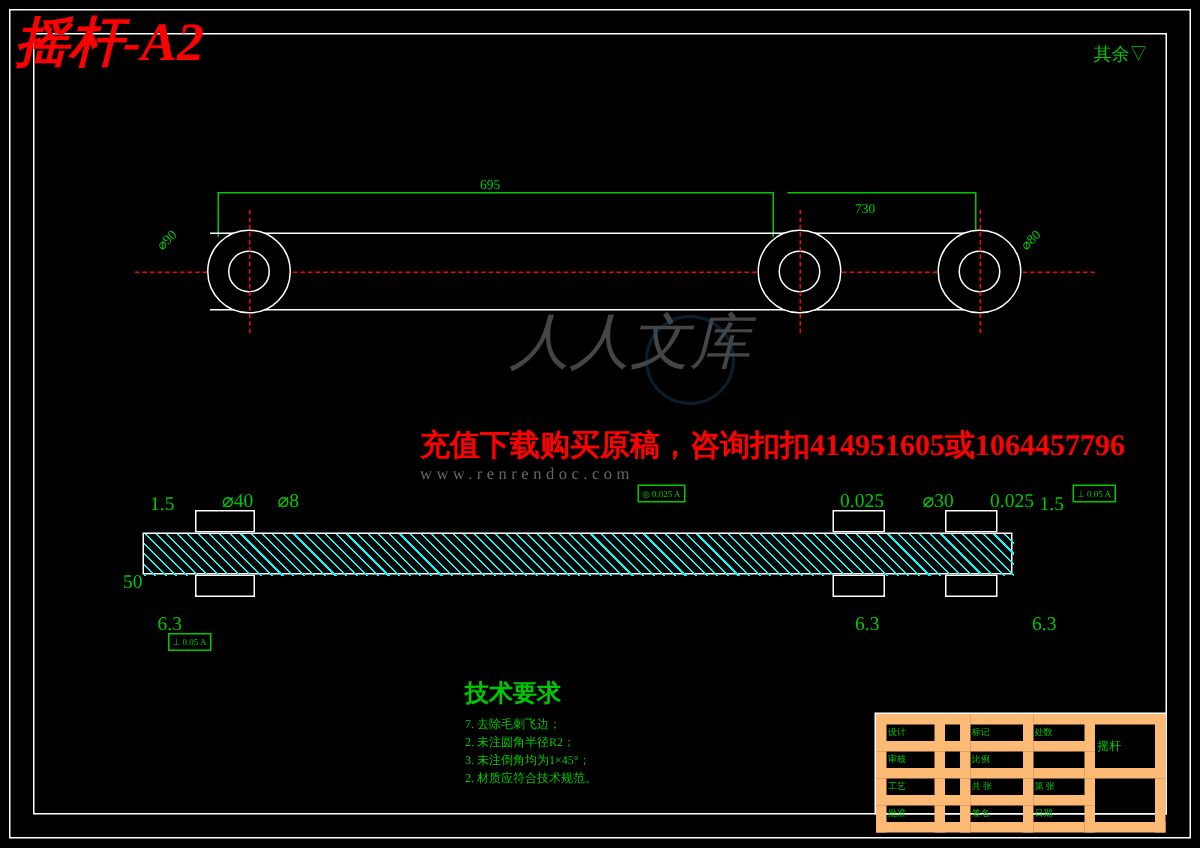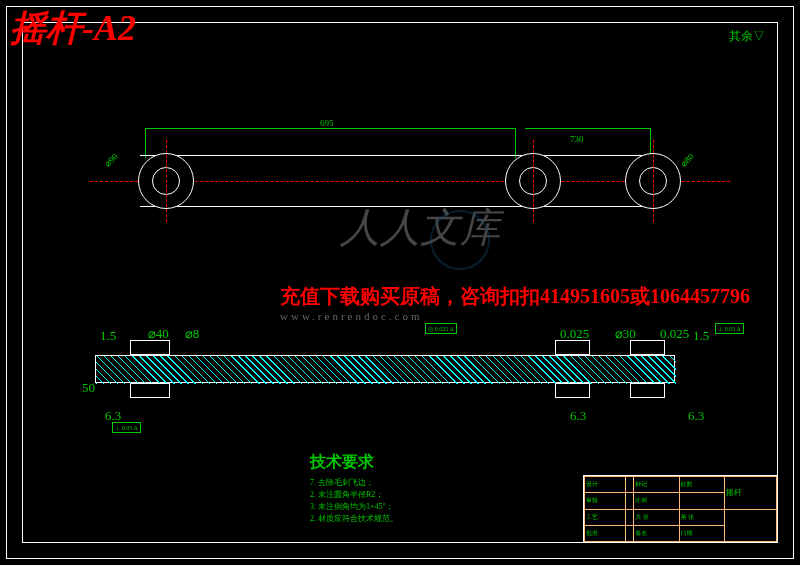--- a/index.html
+++ b/index.html
@@ -38,21 +38,21 @@
 .sec-dim { position: absolute; color: #00c800; font-size: 13px; }
 .sec-dim-box { position: absolute; border: 1px solid #00c800; color: #00c800; font-size: 6px; padding: 1px 2px; }
 
 
 .tech { position: absolute; left: 310px; top: 452px; color: #00c800; font-size: 10px; }
 .tech-title { font-size: 16px; font-weight: bold; margin-bottom: 4px; }
 .tech-item { font-size: 8px; line-height: 1.5; }
 
 
 .tblock { position: absolute; right: 22px; bottom: 22px; width: 195px; height: 68px; border: 1px solid #fff; }
-.tblock td { border: 1px solid #fdba74; font-size: 6px; color: #00c800; padding: 1px; }
+.tblock td { border: 7px solid #fdba74; font-size: 6px; color: #00c800; padding: 1px; }
 .tblock table { border-collapse: collapse; width: 100%; height: 100%; }
 </style>
 </head>
 <body>
 
 <div class="frame outer"></div>
 <div class="frame inner"></div>
 
 <div class="title-red">摇杆-A2</div>
 <div class="corner-green">其余▽</div>

